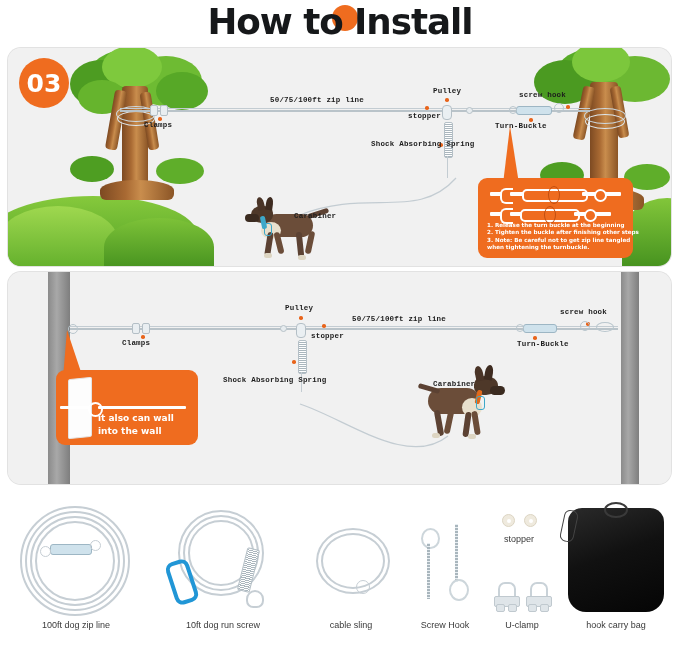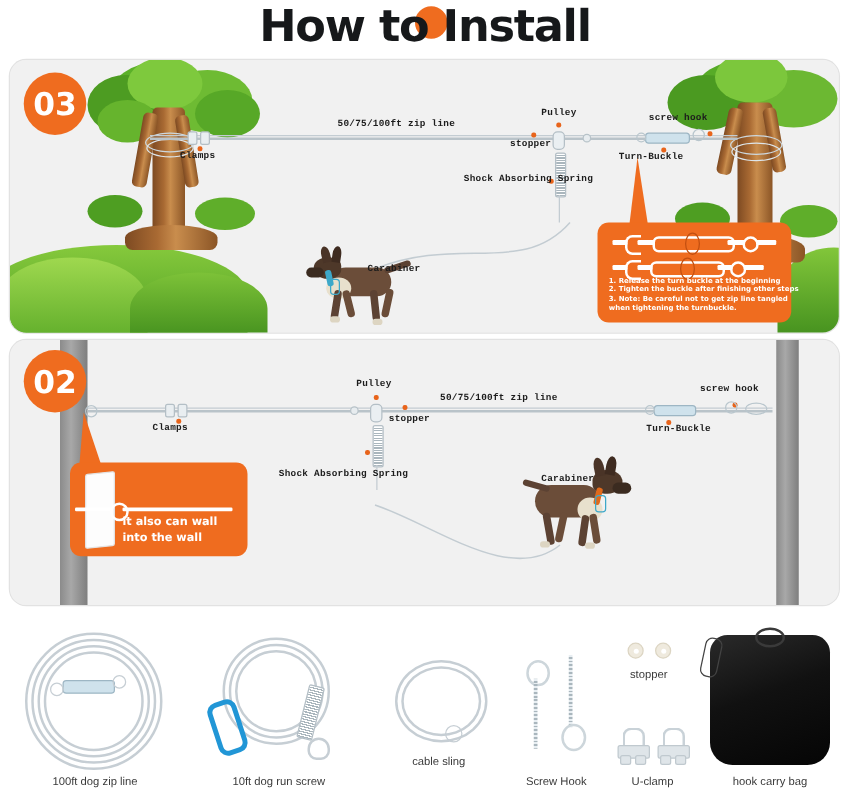--- a/index.html
+++ b/index.html
@@ -309,23 +309,20 @@
     <div class="wall-plate" style="left:12px;top:8px;width:22px;height:58px;transform:skewY(-6deg);border-radius:2px;"></div>
     <div style="position:absolute;left:32px;top:32px;width:11px;height:11px;border:2.5px solid #fff;border-radius:50%;"></div>
     <div style="position:absolute;left:42px;top:36px;width:88px;height:3px;background:#fff;border-radius:1px;"></div>
     <div style="position:absolute;left:4px;top:35.5px;width:30px;height:3px;background:#fff;border-radius:1px;"></div>
     <div class="wallco-text" style="left:42px;top:42px;">
       <div>it also can wall</div>
       <div>into the wall</div>
     </div>
   </div>
 
-  <div class="badge" style="left:11px;top:8px;">
-    <span>02</span>
-  </div>
 </div>
 
 <div class="products">
 
   <div class="prod" style="left:6px;top:8px;width:140px;height:145px;">
     <div class="coil" style="left:14px;top:6px;width:106px;height:106px;"></div>
     <div class="coil" style="left:19px;top:11px;width:96px;height:96px;"></div>
     <div class="coil" style="left:24px;top:16px;width:86px;height:86px;"></div>
     <div class="coil" style="left:29px;top:21px;width:76px;height:76px;"></div>
     <div class="turnbuckle" style="left:44px;top:44px;width:40px;height:9px;"></div>
@@ -341,21 +338,21 @@
     <div style="position:absolute;left:12px;top:60px;width:16px;height:36px;border:4px solid #2196d6;border-radius:8px;transform:rotate(-18deg);"></div>
     <div class="spring" style="left:84px;top:48px;width:11px;height:42px;transform:rotate(14deg);"></div>
     <div style="position:absolute;left:88px;top:90px;width:14px;height:14px;border:2px solid #c6ced4;border-radius:50% 50% 40% 40%;"></div>
     <div class="prod-cap" style="top:120px;">10ft dog run screw</div>
   </div>
 
   <div class="prod" style="left:296px;top:8px;width:110px;height:145px;">
     <div class="coil" style="left:20px;top:28px;width:70px;height:62px;"></div>
     <div class="coil" style="left:25px;top:33px;width:60px;height:52px;"></div>
     <div class="hookring" style="left:60px;top:80px;width:12px;height:12px;border-color:#c6ced4;"></div>
-    <div class="prod-cap" style="top:104px;">cable sling</div>
+    <div class="prod-cap" style="top:120px;">cable sling</div>
   </div>
 
   <div class="prod" style="left:400px;top:8px;width:90px;height:145px;">
     <div class="screwhook" style="left:16px;top:28px;width:26px;height:72px;">
       <div class="sh-ring" style="left:5px;top:0px;width:15px;height:17px;"></div>
       <div class="sh-shaft" style="left:11px;top:15px;height:56px;"></div>
     </div>
     <div class="screwhook" style="left:44px;top:24px;width:26px;height:78px;">
       <div class="sh-shaft" style="left:11px;top:0px;height:58px;"></div>
       <div class="sh-ring" style="left:5px;top:55px;width:16px;height:18px;"></div>

